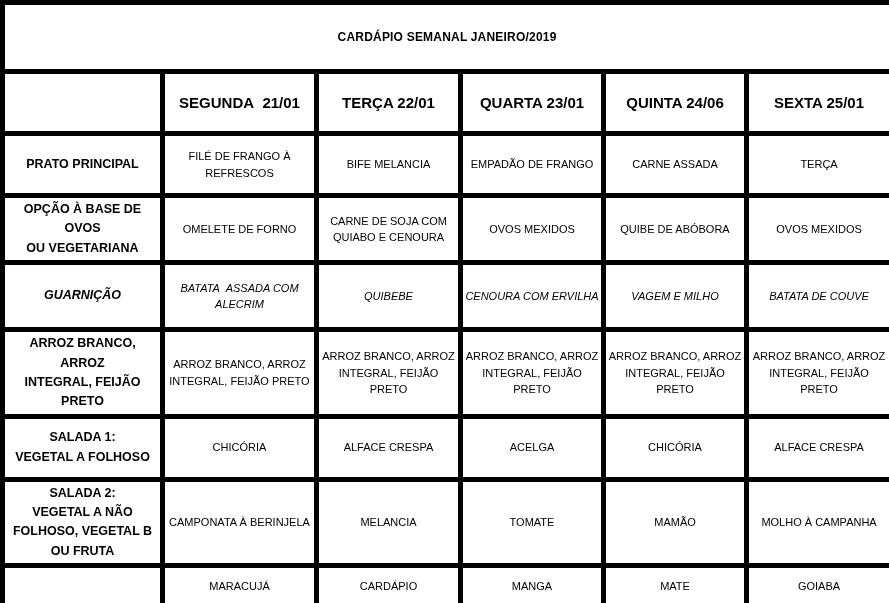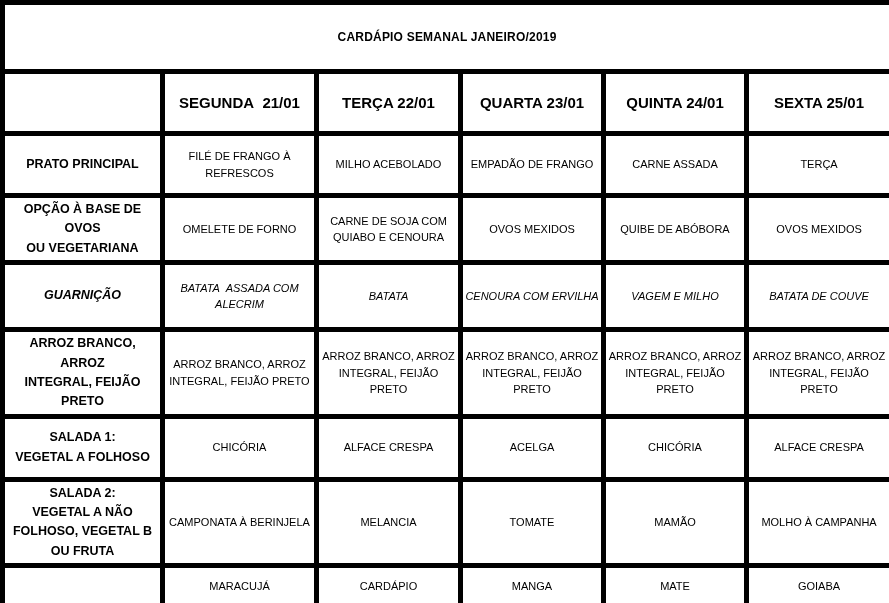--- a/index.html
+++ b/index.html
@@ -71,46 +71,46 @@
   </colgroup>
   <thead>
     <tr class="title-row">
       <th colspan="6">CARDÁPIO SEMANAL JANEIRO/2019</th>
     </tr>
     <tr class="header-row">
       <th></th>
       <th>SEGUNDA&nbsp; 21/01</th>
       <th>TERÇA 22/01</th>
       <th>QUARTA 23/01</th>
-      <th>QUINTA 24/01</th>
+      <th>QUINTA 24/06</th>
       <th>SEXTA 25/01</th>
     </tr>
   </thead>
   <tbody>
     <tr class="r-prato">
       <th class="row-label">PRATO PRINCIPAL</th>
       <td class="menu-cell">FILÉ DE FRANGO À REFRESCOS</td>
-      <td class="menu-cell">MILHO ACEBOLADO</td>
+      <td class="menu-cell">BIFE MELANCIA</td>
       <td class="menu-cell">EMPADÃO DE FRANGO</td>
       <td class="menu-cell">CARNE ASSADA</td>
       <td class="menu-cell">TERÇA</td>
     </tr>
     <tr class="r-opcao">
       <th class="row-label">OPÇÃO À BASE DE OVOS
 OU VEGETARIANA</th>
       <td class="menu-cell">OMELETE DE FORNO</td>
       <td class="menu-cell">CARNE DE SOJA COM QUIABO E CENOURA</td>
       <td class="menu-cell">OVOS MEXIDOS</td>
       <td class="menu-cell">QUIBE DE ABÓBORA</td>
       <td class="menu-cell">OVOS MEXIDOS</td>
     </tr>
     <tr class="r-guarnicao">
       <th class="row-label">GUARNIÇÃO</th>
       <td class="menu-cell">BATATA&nbsp; ASSADA COM ALECRIM</td>
-      <td class="menu-cell">BATATA</td>
+      <td class="menu-cell">QUIBEBE</td>
       <td class="menu-cell">CENOURA COM ERVILHA</td>
       <td class="menu-cell">VAGEM E MILHO</td>
       <td class="menu-cell">BATATA DE COUVE</td>
     </tr>
     <tr class="r-arroz">
       <th class="row-label">ARROZ BRANCO, ARROZ
 INTEGRAL, FEIJÃO PRETO</th>
       <td class="menu-cell">ARROZ BRANCO, ARROZ INTEGRAL, FEIJÃO PRETO</td>
       <td class="menu-cell">ARROZ BRANCO, ARROZ INTEGRAL, FEIJÃO PRETO</td>
       <td class="menu-cell">ARROZ BRANCO, ARROZ INTEGRAL, FEIJÃO PRETO</td>

